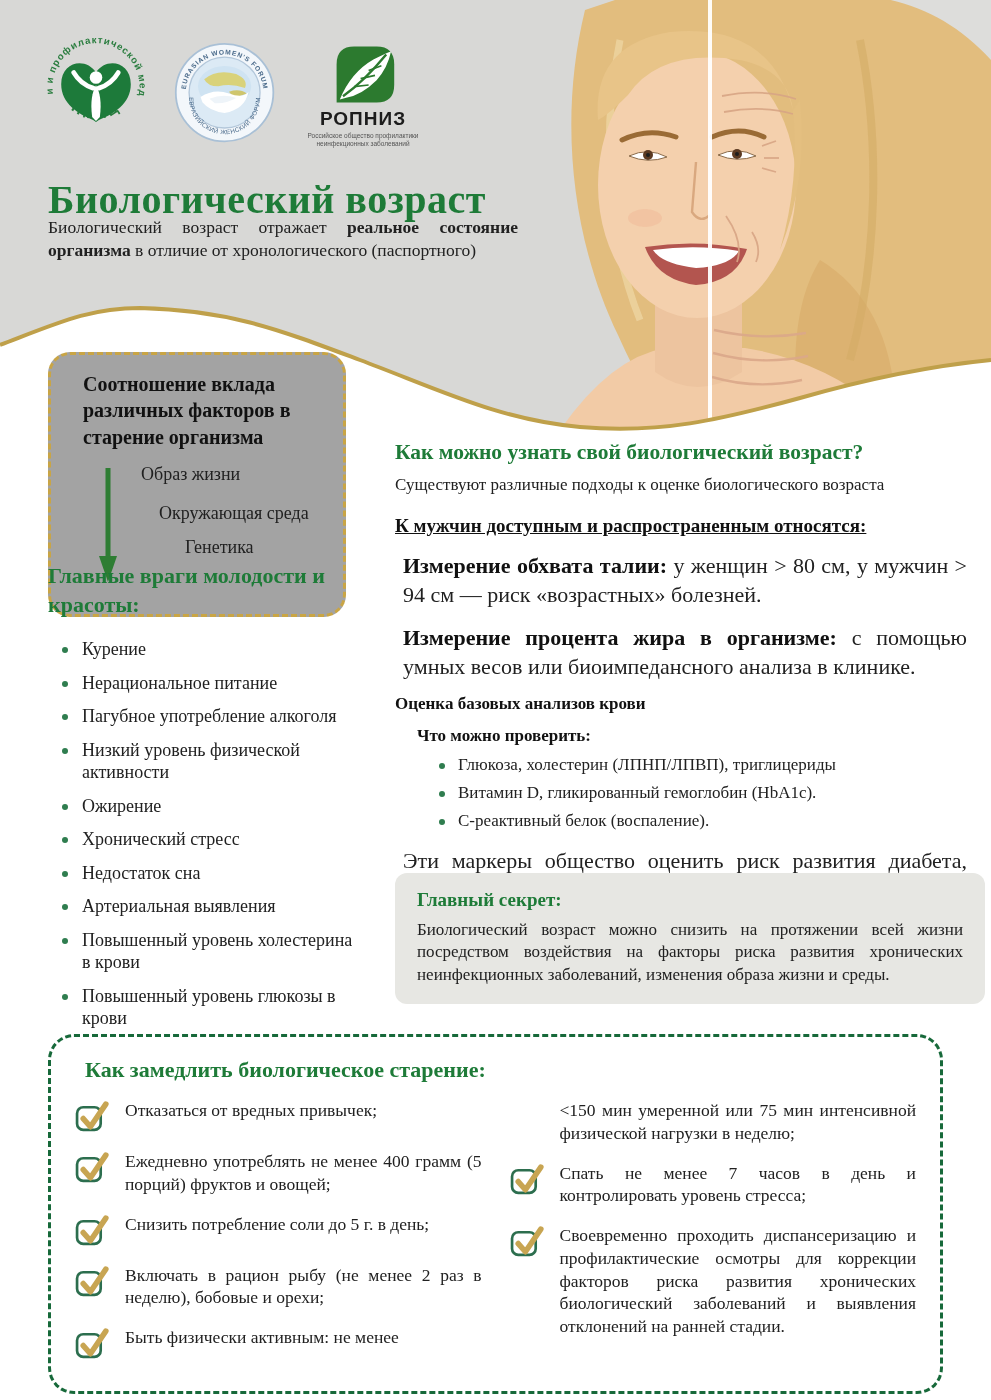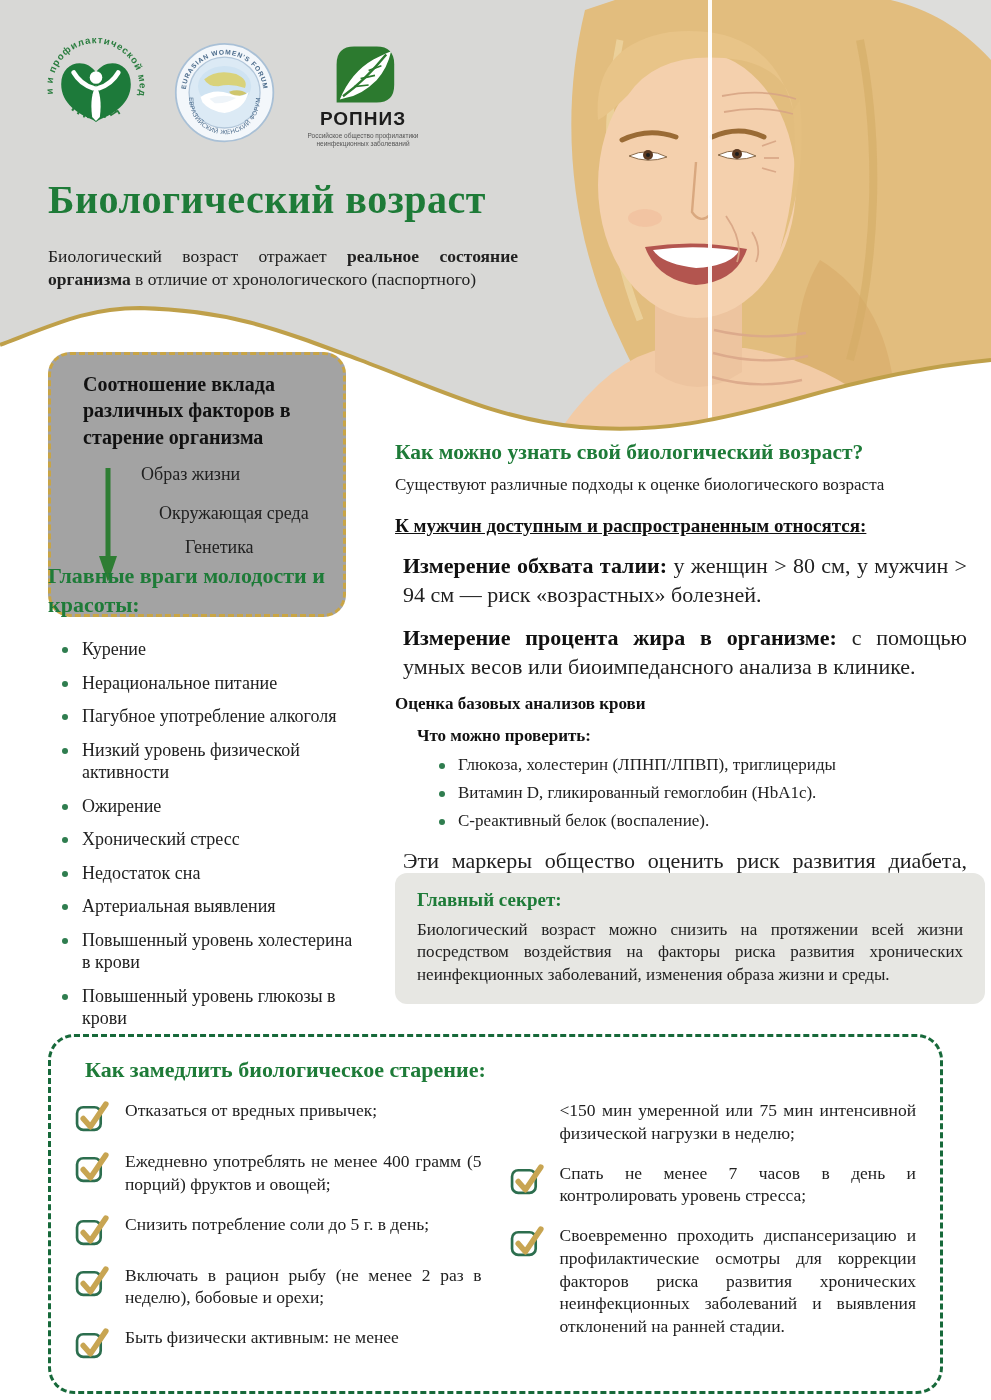--- a/index.html
+++ b/index.html
@@ -14,21 +14,21 @@
   }
   
   .header-art{position:absolute;left:0;top:0;width:991px;height:450px;}
   .logo{position:absolute;}
   .logo-nmits{left:38px;top:32px;width:116px;height:116px;}
   .logo-ewf{left:174px;top:42px;width:102px;height:102px;}
   .logo-ropniz{left:303px;top:40px;width:120px;text-align:center;font-family:"Liberation Sans","DejaVu Sans",sans-serif;}
   .ropniz-name{font-weight:bold;font-size:19px;letter-spacing:1px;color:#1c1c1c;margin-top:2px;}
   .ropniz-tag{font-size:6.5px;color:#555;line-height:1.25;margin-top:2px;width:112px;margin-left:4px;}
   .page-title{position:absolute;left:48px;top:176px;font-size:40px;font-weight:bold;color:var(--green);letter-spacing:.5px;}
-  .page-subtitle{position:absolute;left:48px;top:245px;width:470px;font-size:17.5px;line-height:1.32;text-align:justify;}
+  .page-subtitle{position:absolute;left:48px;top:216px;width:470px;font-size:17.5px;line-height:1.32;text-align:justify;}
   
   .factors-box{position:absolute;left:48px;top:352px;width:298px;min-height:265px;
     border:3px dashed var(--gold_border);border-radius:22px;padding:16px 14px 18px 20px;background:#a3a3a3;}
   .factors-title{font-size:20px;font-weight:bold;line-height:1.32;color:#111;padding-left:12px;}
   .factors-body{position:relative;margin-top:14px;min-height:120px;}
   .factor-arrow{position:absolute;left:28px;top:4px;}
   .factor-item{font-size:18px;line-height:1.2;margin-top:13px;}
   .fi-0{margin-left:70px;margin-top:6px;}
   .fi-1{margin-left:88px;margin-top:17px;}
   .fi-2{margin-left:114px;}
@@ -330,19 +330,19 @@
               </svg>
             </span>
           <p>Спать не менее 7 часов в день и контролировать уровень стресса;</p>
         </div>
         <div class="citem">
           <span class="ck-slot">
               <svg class="ck">
                 <use href="#ckSym"></use>
               </svg>
             </span>
-          <p>Своевременно проходить диспансеризацию и профилактические осмотры для коррекции факторов риска развития хронических неинфекционных заболеваний и выявления отклонений на ранней стадии.</p>
+          <p>Своевременно проходить диспансеризацию и профилактические осмотры для коррекции факторов риска развития хронических биологический заболеваний и выявления отклонений на ранней стадии.</p>
         </div>
       </div>
     </div>
   </div>
 
 </div>
 
 </body></html>

